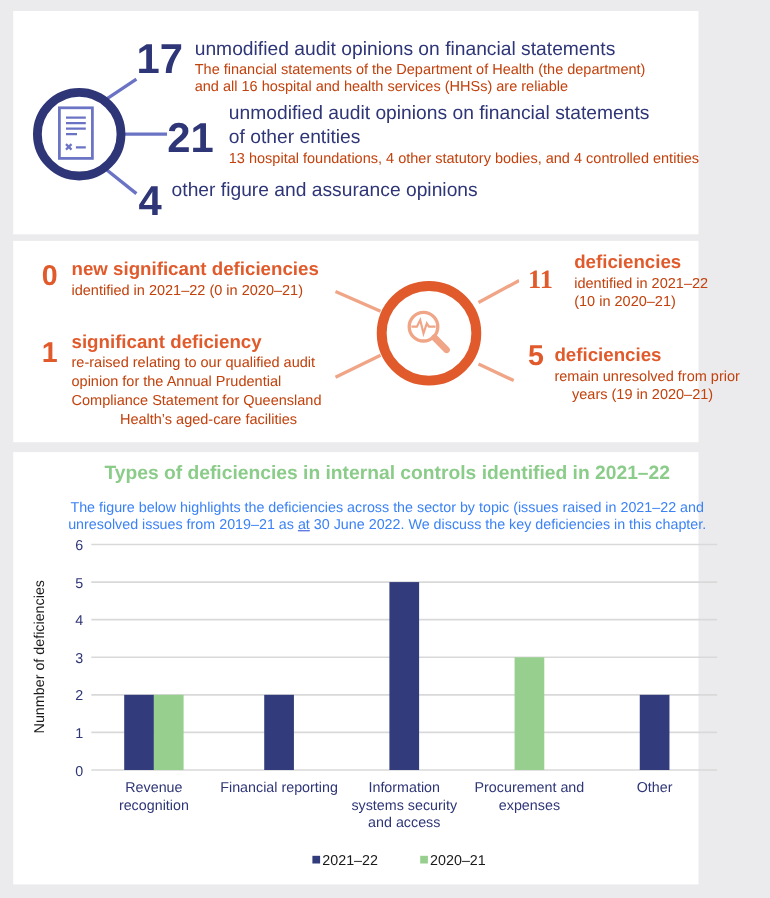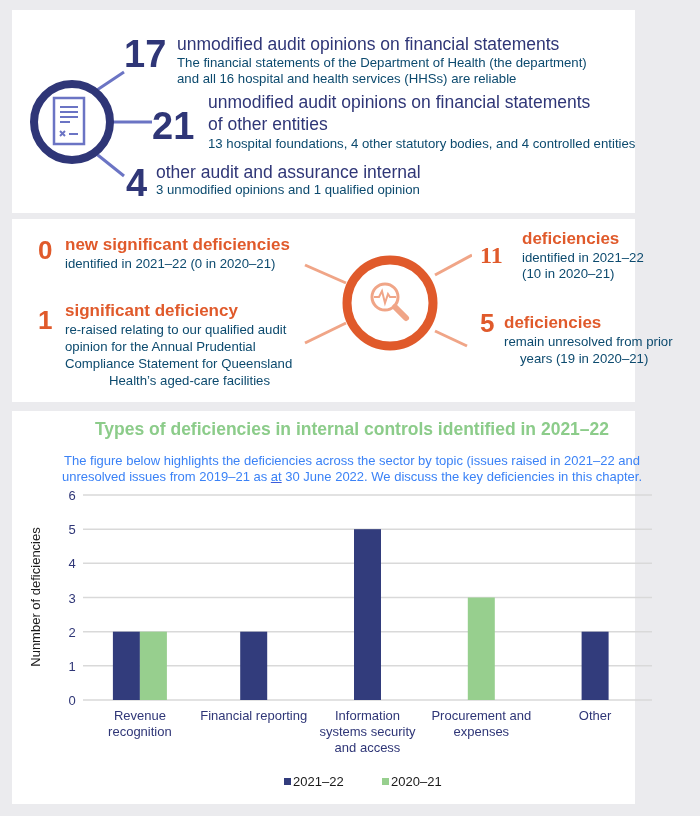--- a/index.html
+++ b/index.html
@@ -28,21 +28,21 @@
   }
   .head-navy {
     font-weight: normal;
     color: #2f3677;
     font-size: 17.5px;
     line-height: 20px;
     white-space: nowrap;
   }
   .body-txt {
     font-size: 13.2px;
-    color: #0c4a6e;
+    color: #c2410c;
     line-height: 16px;
     white-space: nowrap;
   }
 
   
   .big-num-o {
     font-weight: bold;
     color: #e05a2b;
     line-height: 1;
   }
@@ -101,22 +101,21 @@
   <div class="abs head-navy" style="left:165px;top:24px;">unmodified audit opinions on financial statements</div>
   <div class="abs body-txt" style="left:165px;top:45px;">The financial statements of the Department of Health (the department)</div>
   <div class="abs body-txt" style="left:165px;top:61px;">and all 16 hospital and health services (HHSs) are reliable</div>
 
   <div class="abs big-num" style="left:140px;top:97px;font-size:38px;">21</div>
   <div class="abs head-navy" style="left:196px;top:82px;">unmodified audit opinions on financial statements</div>
   <div class="abs head-navy" style="left:196px;top:104px;">of other entities</div>
   <div class="abs body-txt" style="left:196px;top:126px;">13 hospital foundations, 4 other statutory bodies, and 4 controlled entities</div>
 
   <div class="abs big-num" style="left:114px;top:154px;font-size:38px;">4</div>
-  <div class="abs head-navy" style="left:144px;top:152px;">other audit and assurance internal</div>
-  <div class="abs body-txt" style="left:144px;top:172px;">3 unmodified opinions and 1 qualified opinion</div>
+  <div class="abs head-navy" style="left:144px;top:152px;">other figure and assurance opinions</div>
 </div>
 
 <div class="panel" id="panel2">
   <svg class="abs" style="left:290px;top:0;" width="170" height="183">
     <line x1="3" y1="46" x2="44" y2="64" stroke="#f0a587" stroke-width="3"></line>
     <line x1="3" y1="124" x2="44" y2="104" stroke="#f0a587" stroke-width="3"></line>
     <line x1="133" y1="56" x2="170" y2="36" stroke="#f0a587" stroke-width="3"></line>
     <line x1="133" y1="112" x2="165" y2="127" stroke="#f0a587" stroke-width="3"></line>
     <circle cx="88" cy="84" r="43" fill="#ffffff" stroke="#e05a2b" stroke-width="9"></circle>
     <g>

